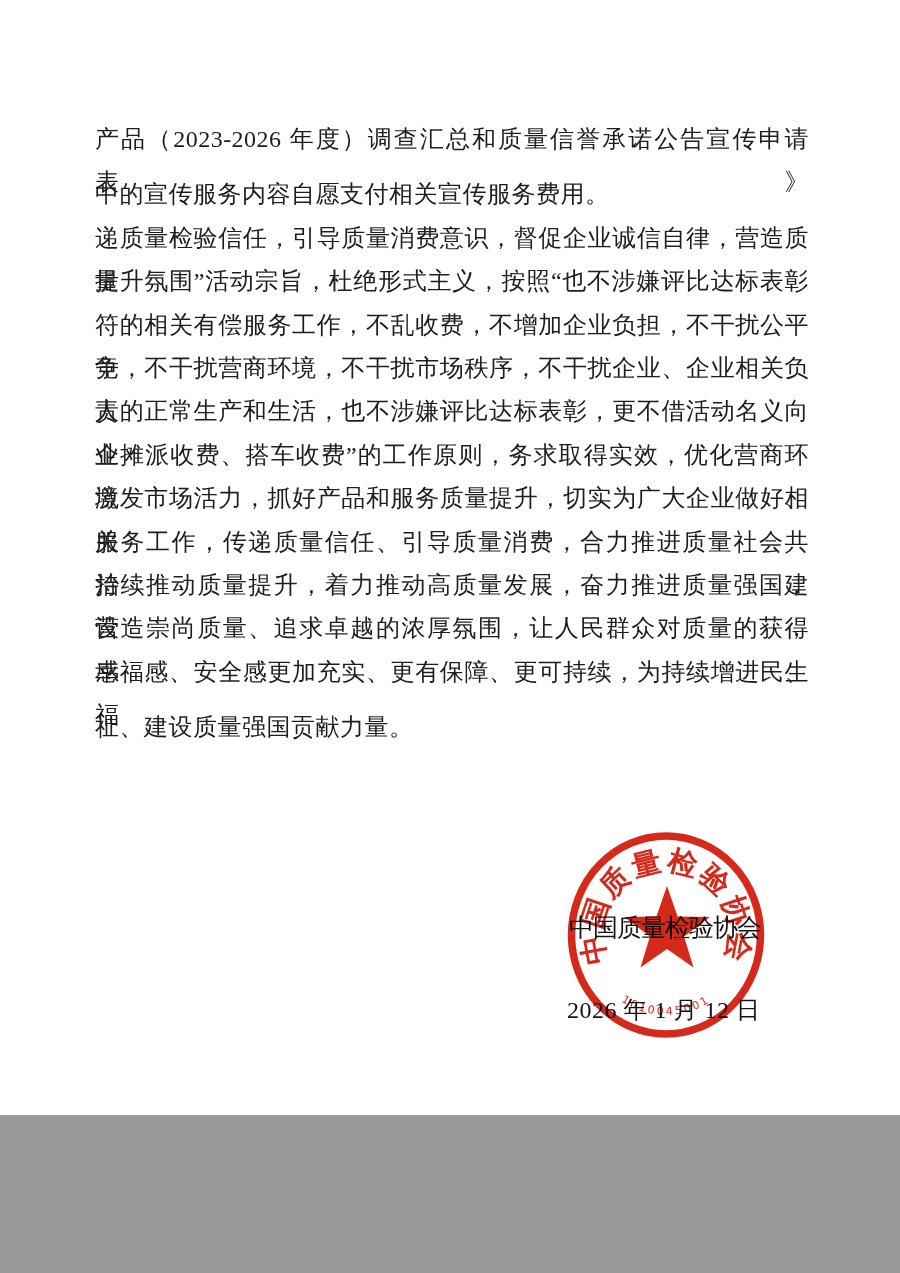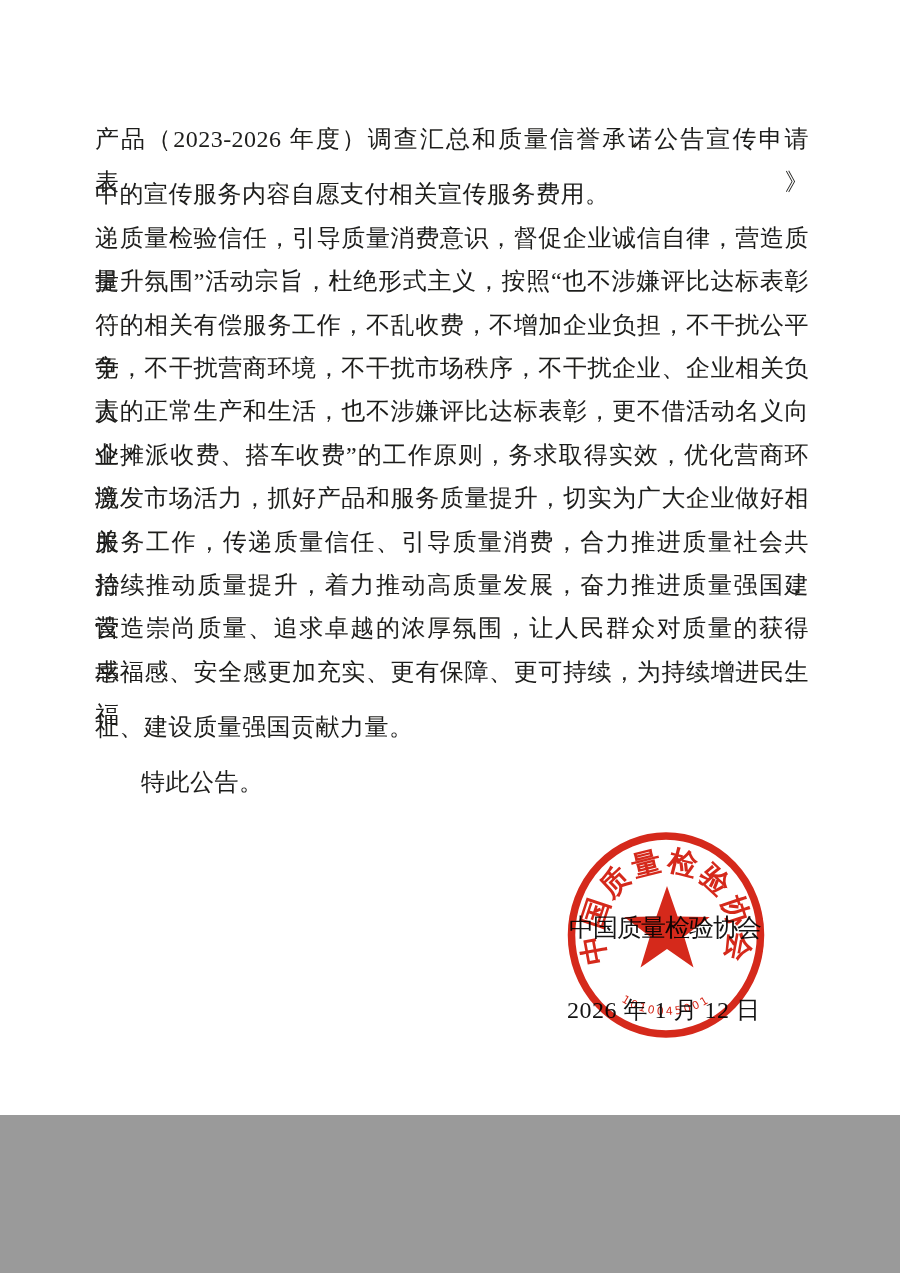--- a/index.html
+++ b/index.html
@@ -61,21 +61,20 @@
     <div class="line">符的相关有偿服务工作，不乱收费，不增加企业负担，不干扰公平竞</div>
     <div class="line">争，不干扰营商环境，不干扰市场秩序，不干扰企业、企业相关负责</div>
     <div class="line">人的正常生产和生活，也不涉嫌评比达标表彰，更不借活动名义向企</div>
     <div class="line">业摊派收费、搭车收费”的工作原则，务求取得实效，优化营商环境、</div>
     <div class="line">激发市场活力，抓好产品和服务质量提升，切实为广大企业做好相关</div>
     <div class="line">服务工作，传递质量信任、引导质量消费，合力推进质量社会共治，</div>
     <div class="line">持续推动质量提升，着力推动高质量发展，奋力推进质量强国建设，</div>
     <div class="line">营造崇尚质量、追求卓越的浓厚氛围，让人民群众对质量的获得感、</div>
     <div class="line">幸福感、安全感更加充实、更有保障、更可持续，为持续增进民生福</div>
     <div class="line endpara">祉、建设质量强国贡献力量。</div>
-    <div class="line indent endpara">特此公告。</div>
   </div>
 
   <div class="sig-org">中国质量检验协会</div>
   <div class="sig-date">2026 年 1 月 12 日</div>
 
   <div class="seal">
     <svg viewBox="0 0 204 210" xmlns="http://www.w3.org/2000/svg" xmlns:xlink="http://www.w3.org/1999/xlink">
       <defs>
         <path id="sealArcTop" d="M 43.1,129 A 64,64 0 1 1 160.9,129" fill="none"></path>
         <path id="sealArcBottom" d="M 53.9,167.9 A 80,80 0 0 0 150.1,167.9" fill="none"></path>

